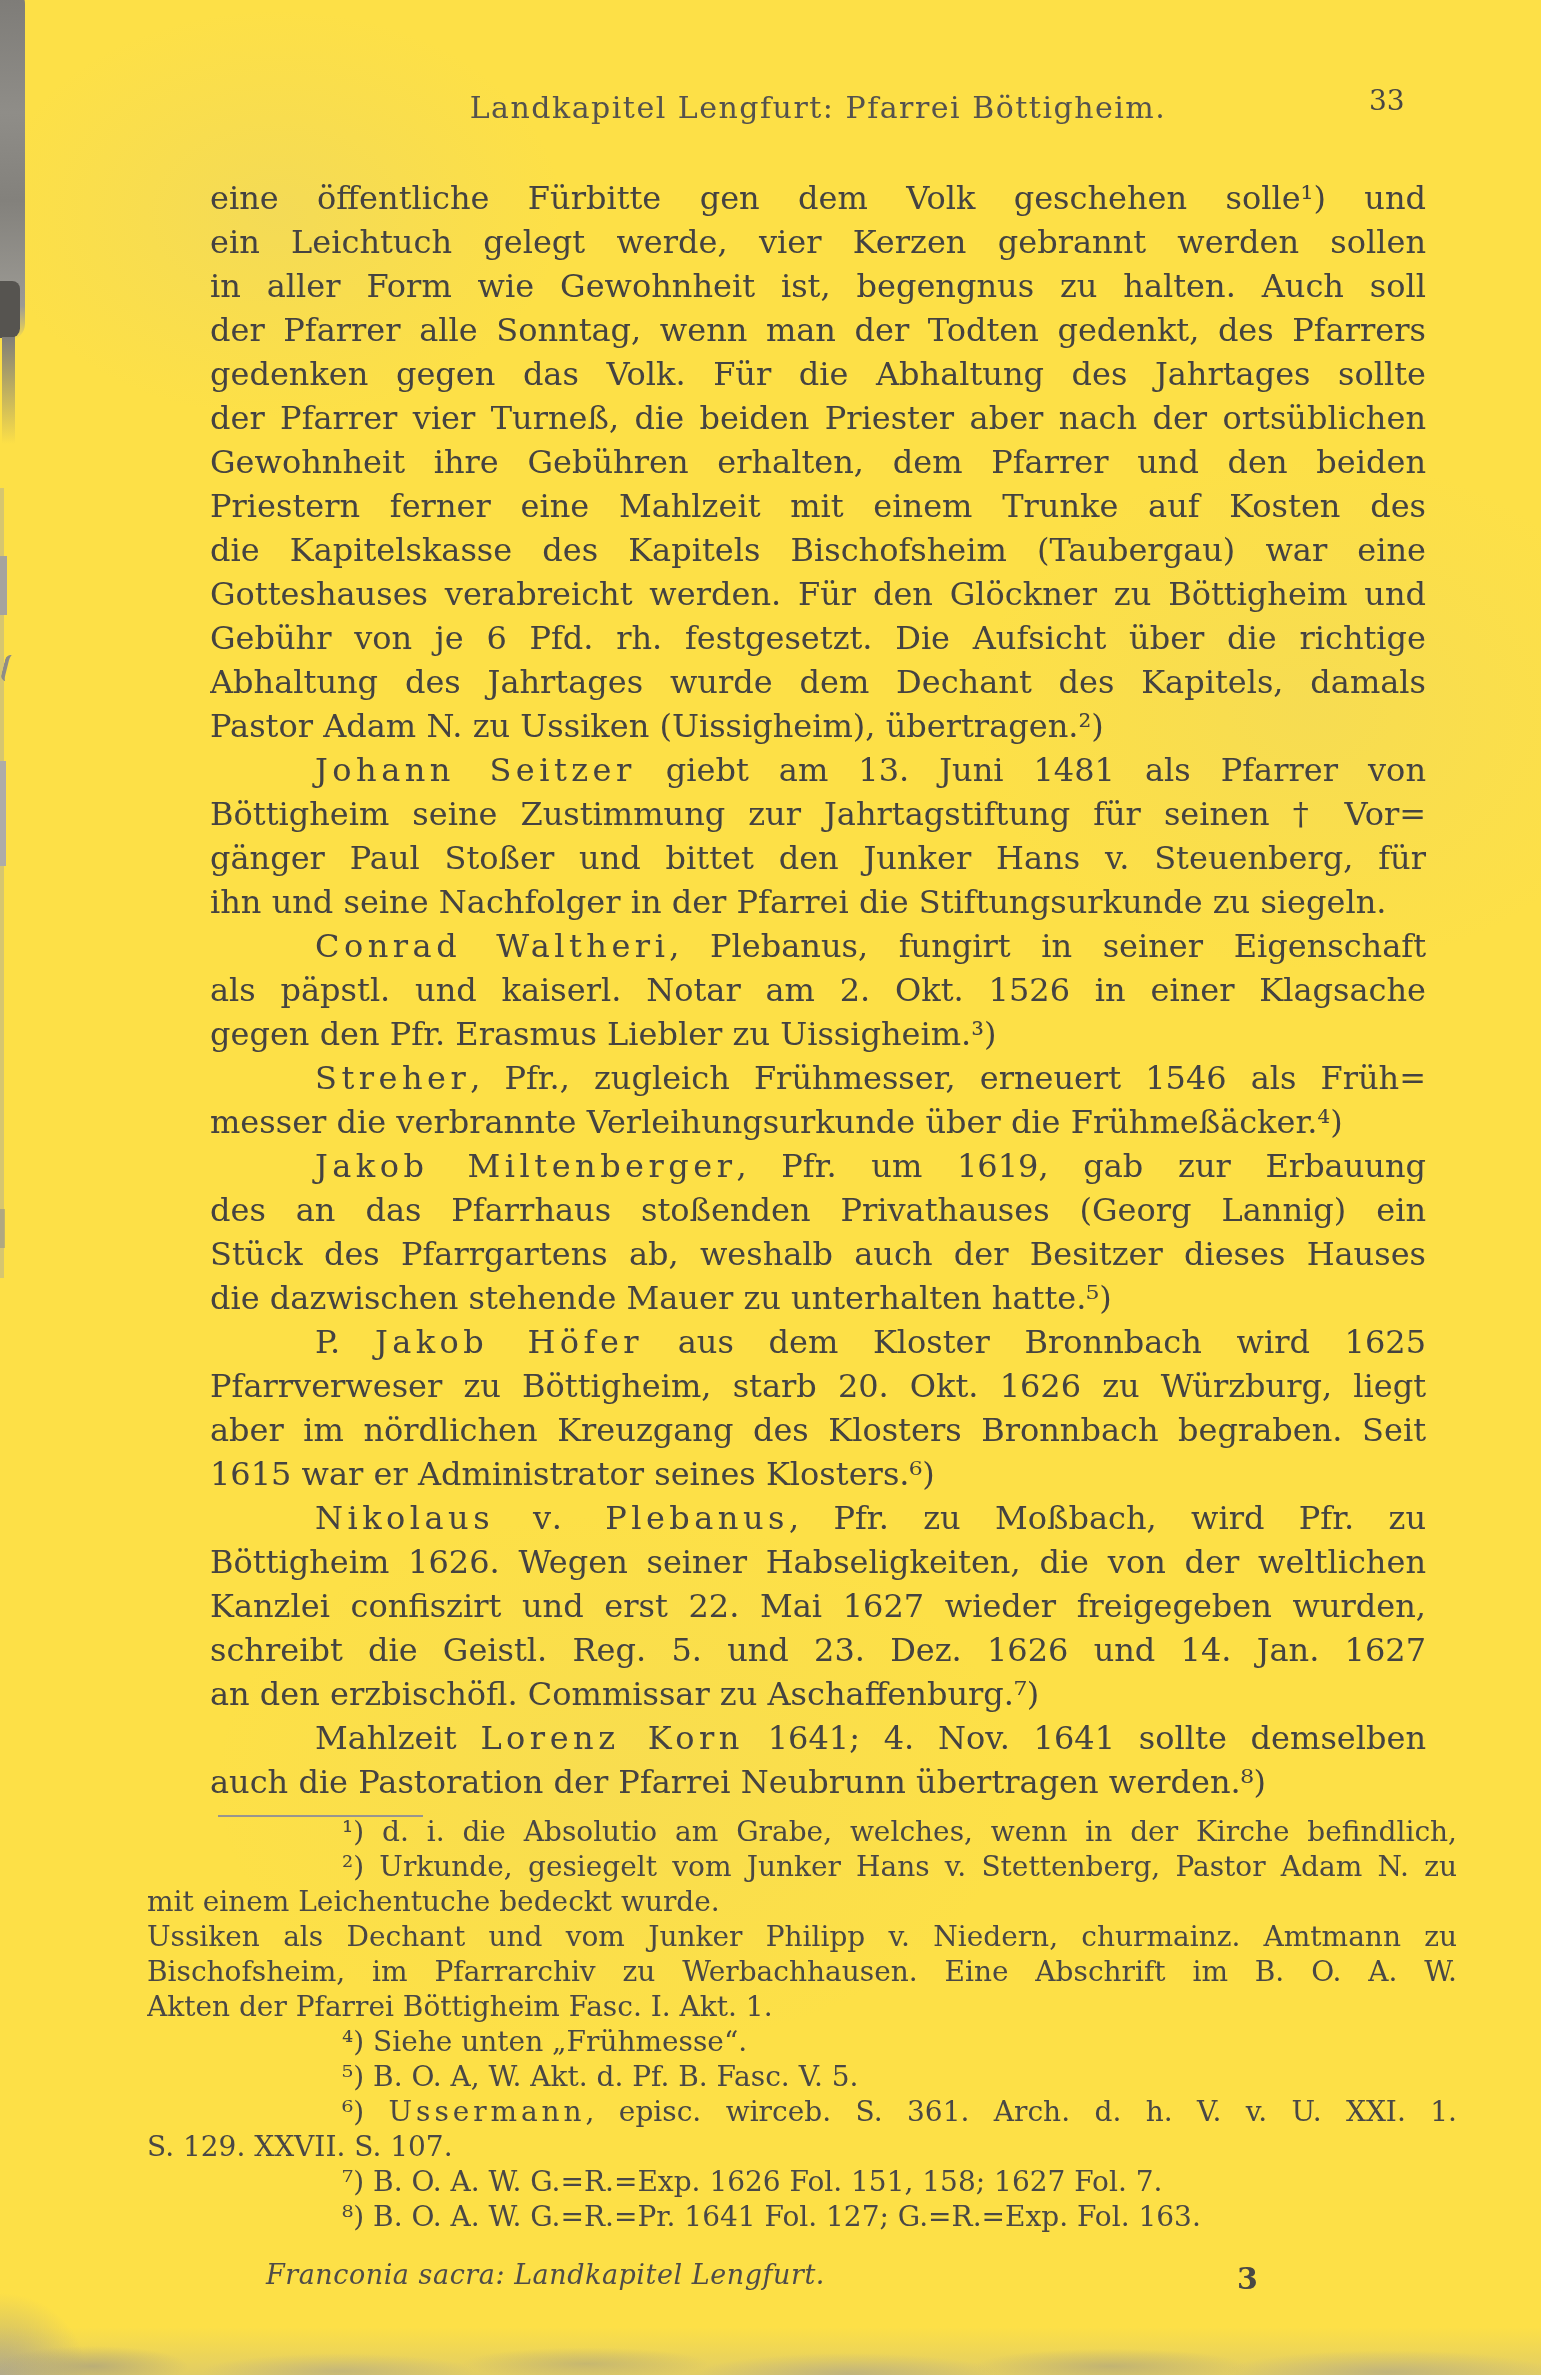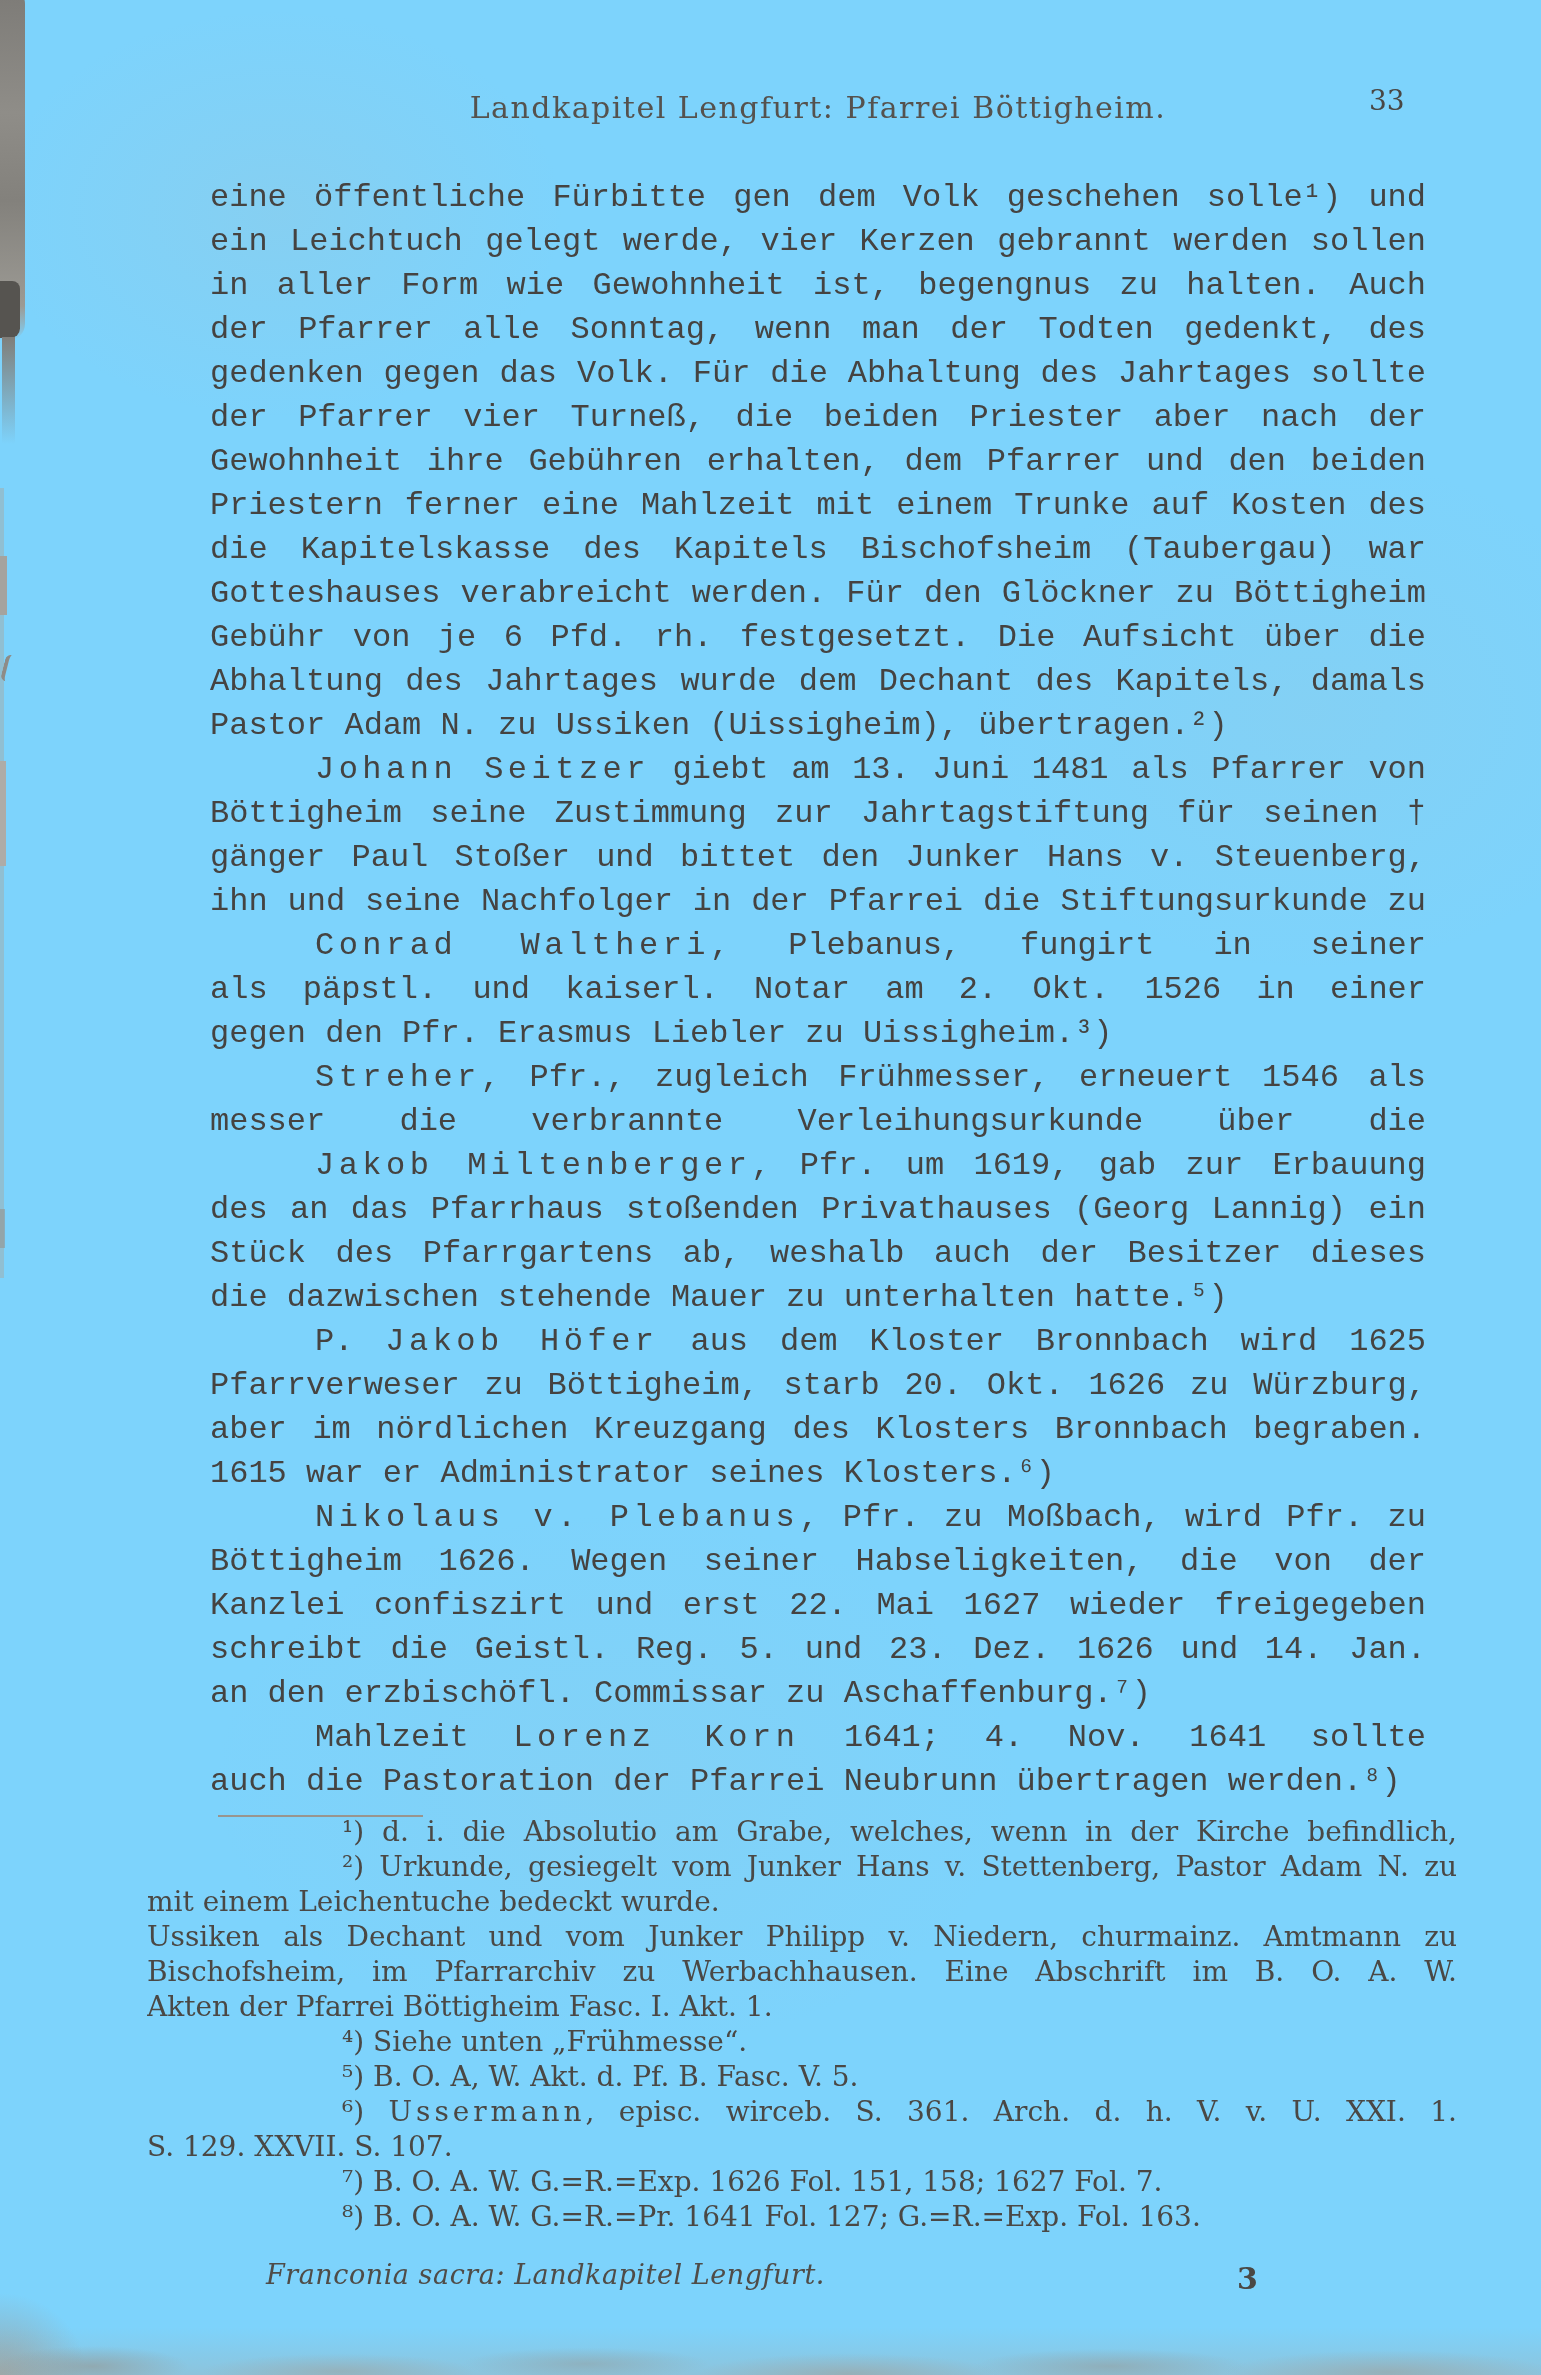--- a/index.html
+++ b/index.html
@@ -1,18 +1,18 @@
 <!DOCTYPE html>
 <html><head>
 <meta charset="utf-8">
 <style>
   html,body{margin:0;padding:0;background:#d8d6d2;}
   .page{
     position:relative;width:1542px;height:2376px;margin:0 auto;
-    background:#7dd3fc;overflow:hidden;
+    background:#fde047;overflow:hidden;
     font-family:"DejaVu Serif",serif;color:#454341;
   }
   .page::before{
     content:"";position:absolute;inset:0;pointer-events:none;
     background:
       radial-gradient(410px 293px at 18% 9%, rgba(188,184,176,.14), transparent 70%),
       radial-gradient(488px 371px at 85% 30%, rgba(188,184,176,.10), transparent 70%),
       radial-gradient(585px 390px at 40% 75%, rgba(188,184,176,.08), transparent 70%);
   }
   .header-title{
@@ -23,21 +23,21 @@
     position:absolute;left:1369px;top:84px;font-size:28px;color:#494744;
   }
   .body-text{
     position:absolute;left:210px;top:176px;width:1216px;
     font-size:32px;line-height:44px;
   }
   .tline{
     text-align:justify;text-align-last:justify;
     overflow:hidden;white-space:normal;
   }
-  .body-text .tline{height:44px;font-family:Liberation Mono, monospace;}
+  .body-text .tline{height:44px;}
   .tline.end{text-align-last:left;}
   .body-text .tline.ind{text-indent:105px;}
   .sp{letter-spacing:.14em;}
   .fn-rule{
     position:absolute;left:218px;top:1815px;width:205px;height:2px;
     background:#98958f;
   }
   .footnotes{
     position:absolute;left:119px;top:1814px;width:1310px;
     font-size:28px;line-height:35px;color:#4a4845;margin-left:28px;

